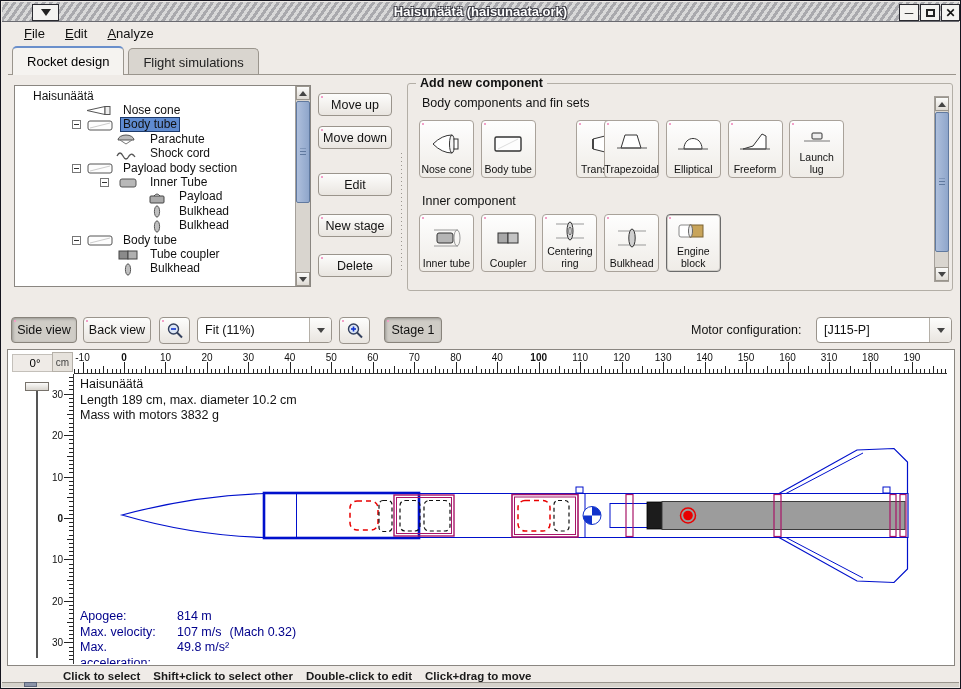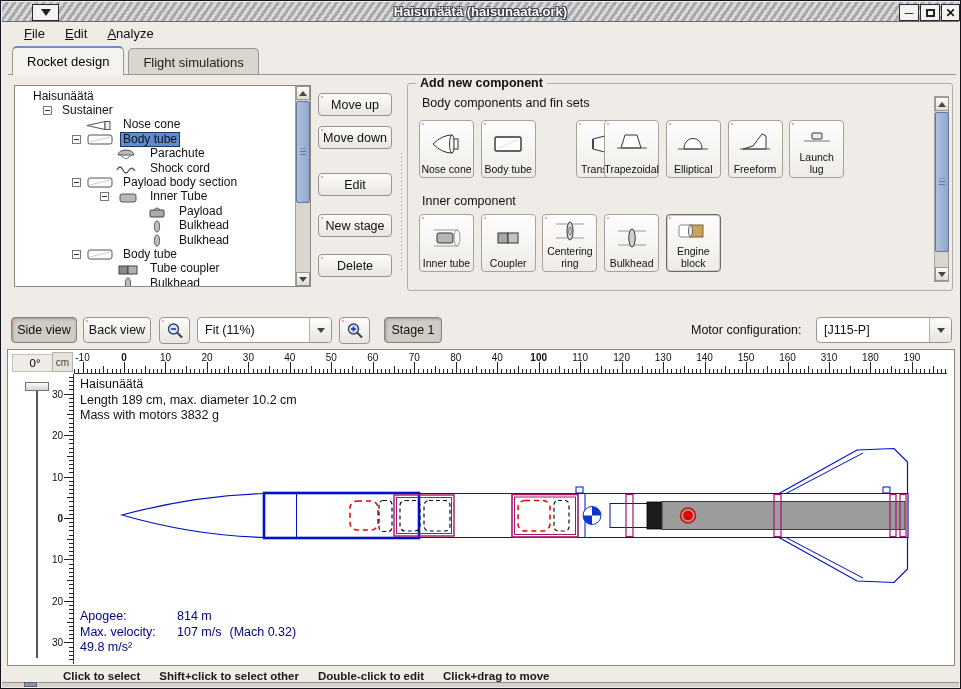--- a/index.html
+++ b/index.html
@@ -114,21 +114,21 @@
   .info-block { position:absolute; left:6px; top:3px; font-size:12.5px; color:#111; line-height:15.5px; }
   .stab-block { position:absolute; right:8px; top:3px; text-align:right; font-size:12.5px; color:#111; line-height:15px; }
   .stab-row { display:flex; justify-content:flex-end; align-items:center; gap:4px; }
   .stab-note { font-size:10.5px; color:#8a8a8a; }
   .flight-block { position:absolute; left:6px; top:235px; font-size:12.5px; color:#00008b; line-height:15.5px; }
   .flight-row { display:flex; }
   .flight-row .fl { width:97px; }
   .flight-row .fn { margin-left:8px; }
 
   
-  .statusbar { position:absolute; left:6px; top:667px; right:6px; height:15px; display:flex; gap:19px;
+  .statusbar { position:absolute; left:6px; top:667px; right:6px; height:15px; display:flex; gap:13px;
     padding-left:56px; font-size:11.5px; font-weight:600; color:#1a1a1a; align-items:center; }
 
   .frame-bottom { position:absolute; left:1px; right:1px; bottom:1px; height:5px; background:#d5d2cb;
     border-top:1px solid #9a968e; }
   .frame-grip { position:absolute; left:23px; bottom:1px; width:13px; height:5px; background:#8a93a8; border:1px solid #5a6378; }
 </style>
 </head>
 <body>
 
 <div class="window">
@@ -158,24 +158,20 @@
       </div>
     <div class="tab inactive">
       <span>Flight simulations</span>
       </div>
   </div>
 
   <div class="tree-panel">
     <div class="tree-rows" id="treeRows">
         <div class="trow">
           <span class="tlabel" style="left: 16px;">Haisunäätä</span>
-        </div>
-        <div class="trow">
-          <span class="texp" style="left: 28px;"></span>
-          <span class="tlabel" style="left: 45px;">Sustainer</span>
         </div>
         <div class="trow">
           <span class="ticon" style="left: 70px;"><svg width="30" height="13" viewBox="0 0 30 13">
               <path d="M2,6.5 L20,2.5 L20,10.5 Z" fill="#fff" stroke="#555"></path>
               <rect x="20" y="2.5" width="5" height="8" fill="#eee" stroke="#555"></rect>
             </svg></span>
           <span class="tlabel" style="left: 106px;">Nose cone</span>
         </div>
         <div class="trow sel">
           <span class="texp" style="left: 57px;"></span>
@@ -838,20 +834,21 @@
         <div class="flight-row">
             <span class="fl">Apogee:</span>
             <span>814 m</span>
           </div>
         <div class="flight-row">
             <span class="fl">Max. velocity:</span>
             <span>107 m/s</span>
             <span class="fn">(Mach 0.32)</span>
           </div>
         <div class="flight-row">
+            <span class="fl">Max. acceleration:</span>
             <span>49.8 m/s²</span>
           </div>
       </div>
     </div>
   </div>
 
   <div class="statusbar" id="statusbar">
       <span>Click to select</span>
       <span>Shift+click to select other</span>
       <span>Double-click to edit</span>

